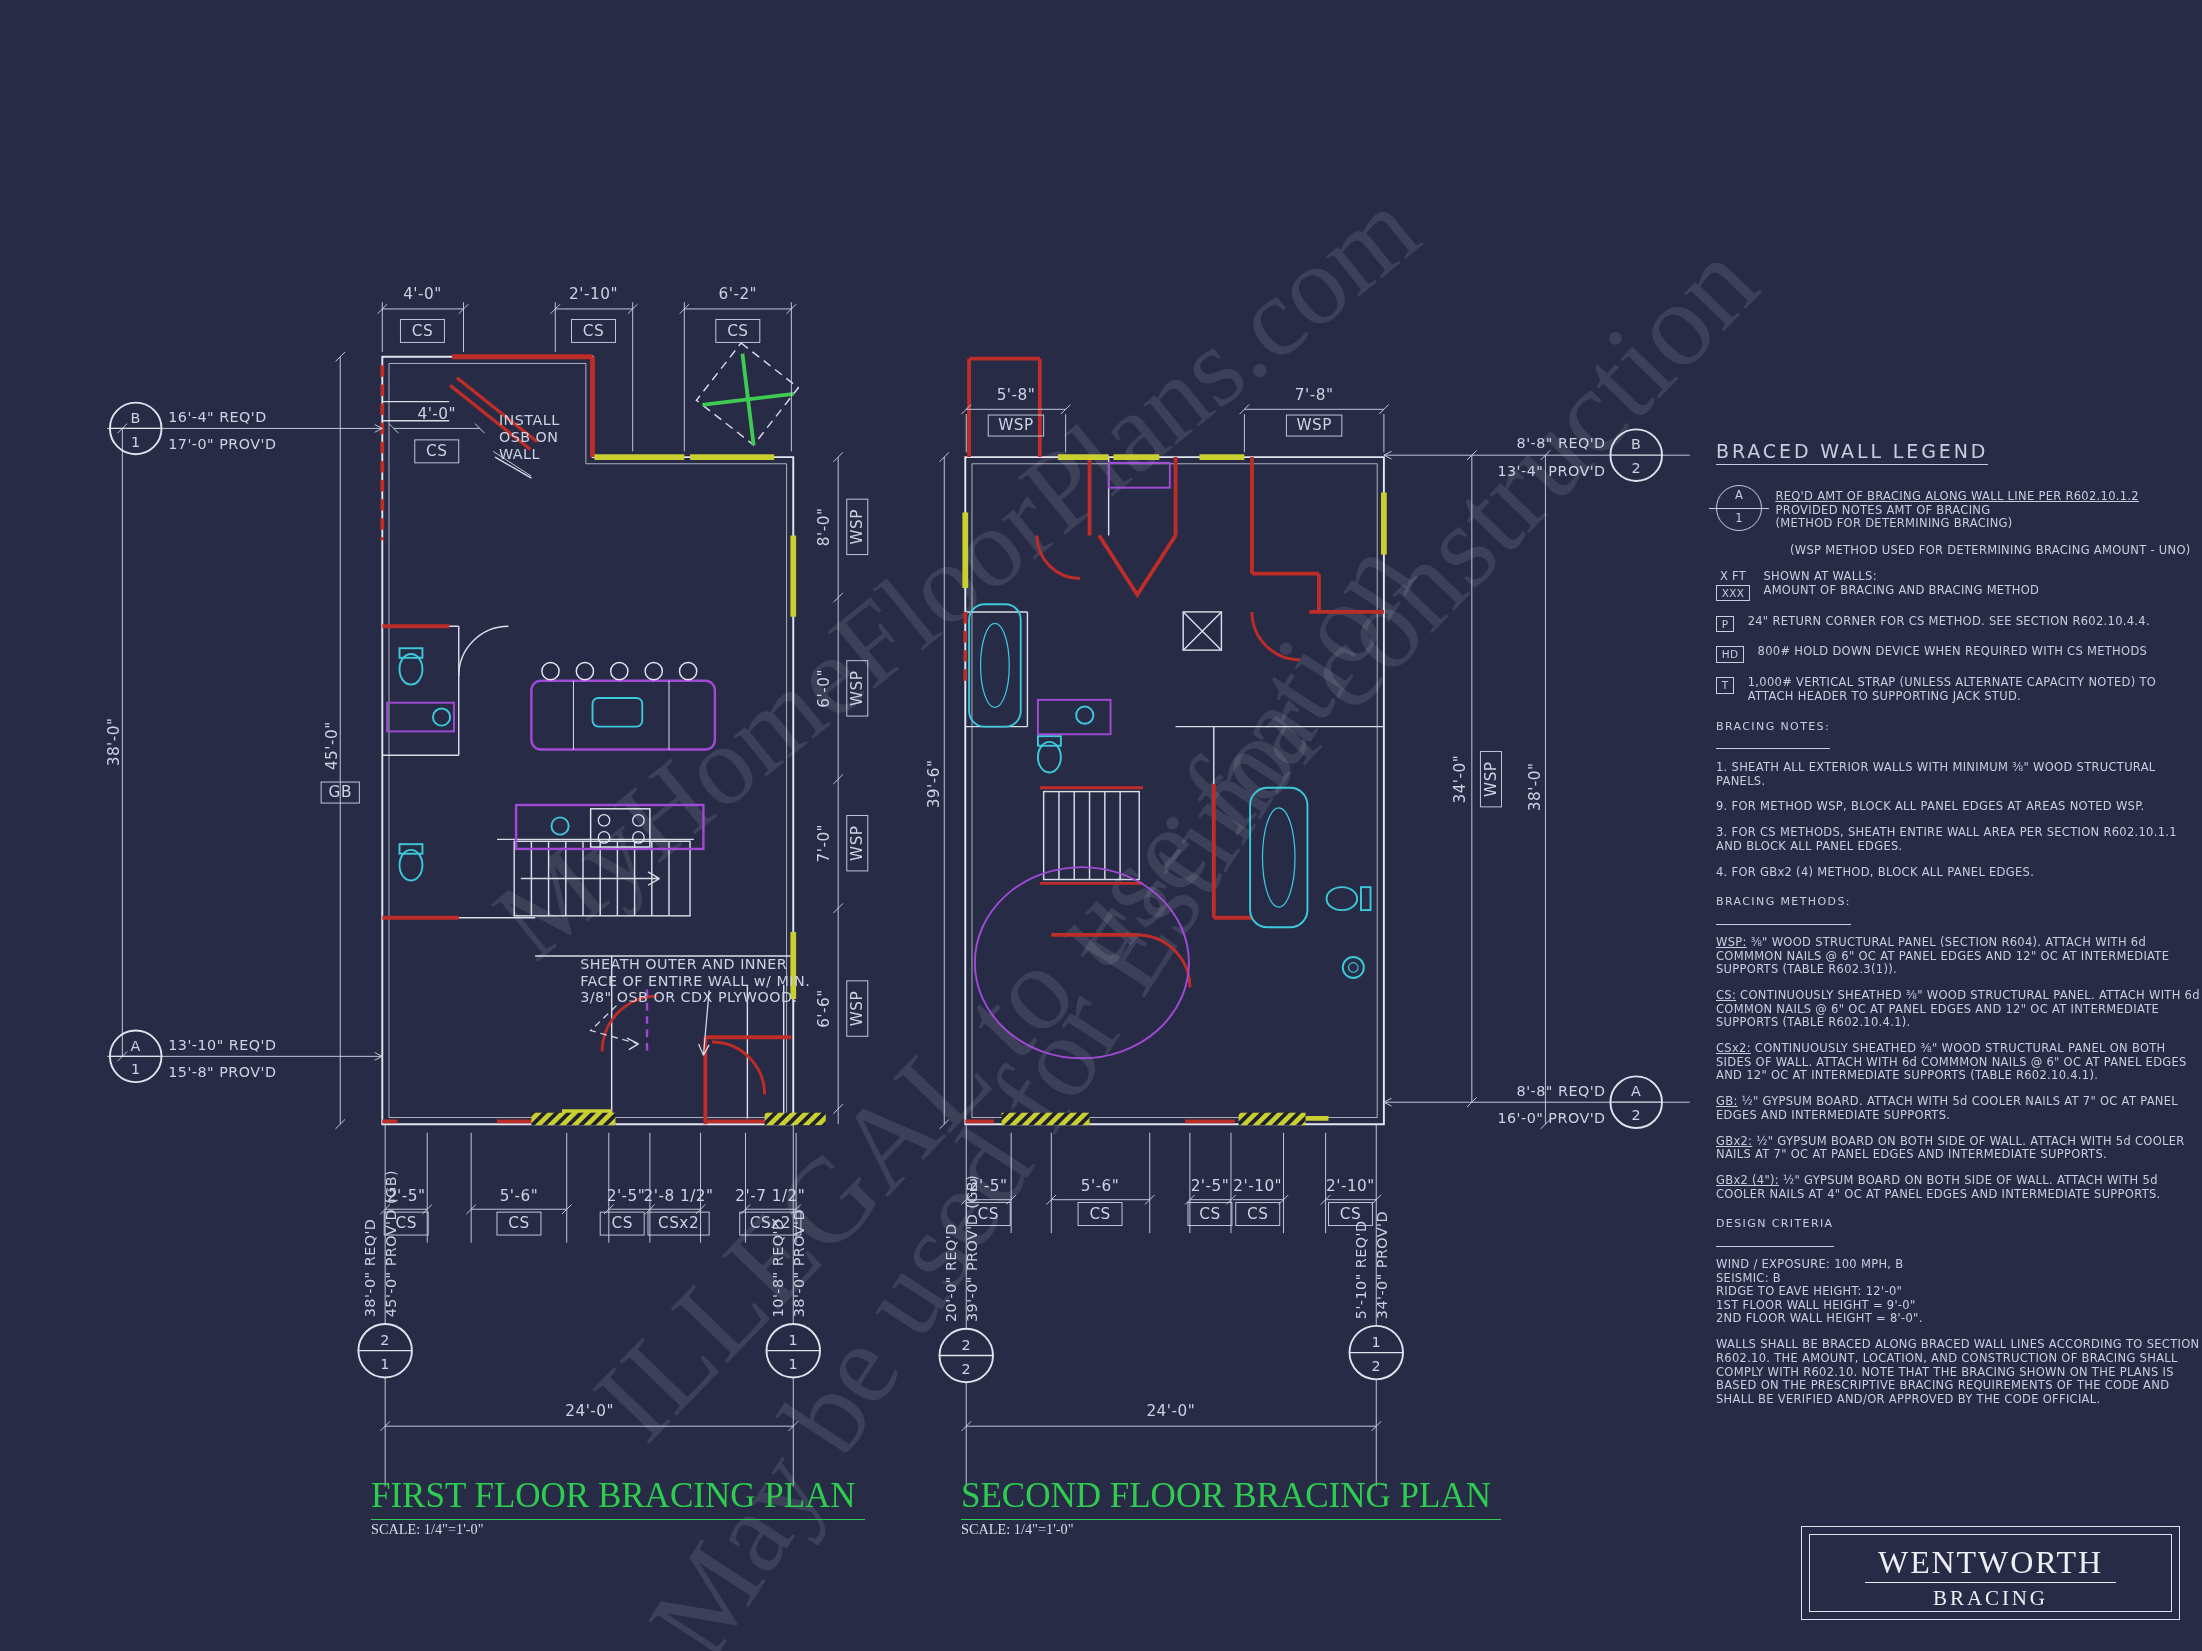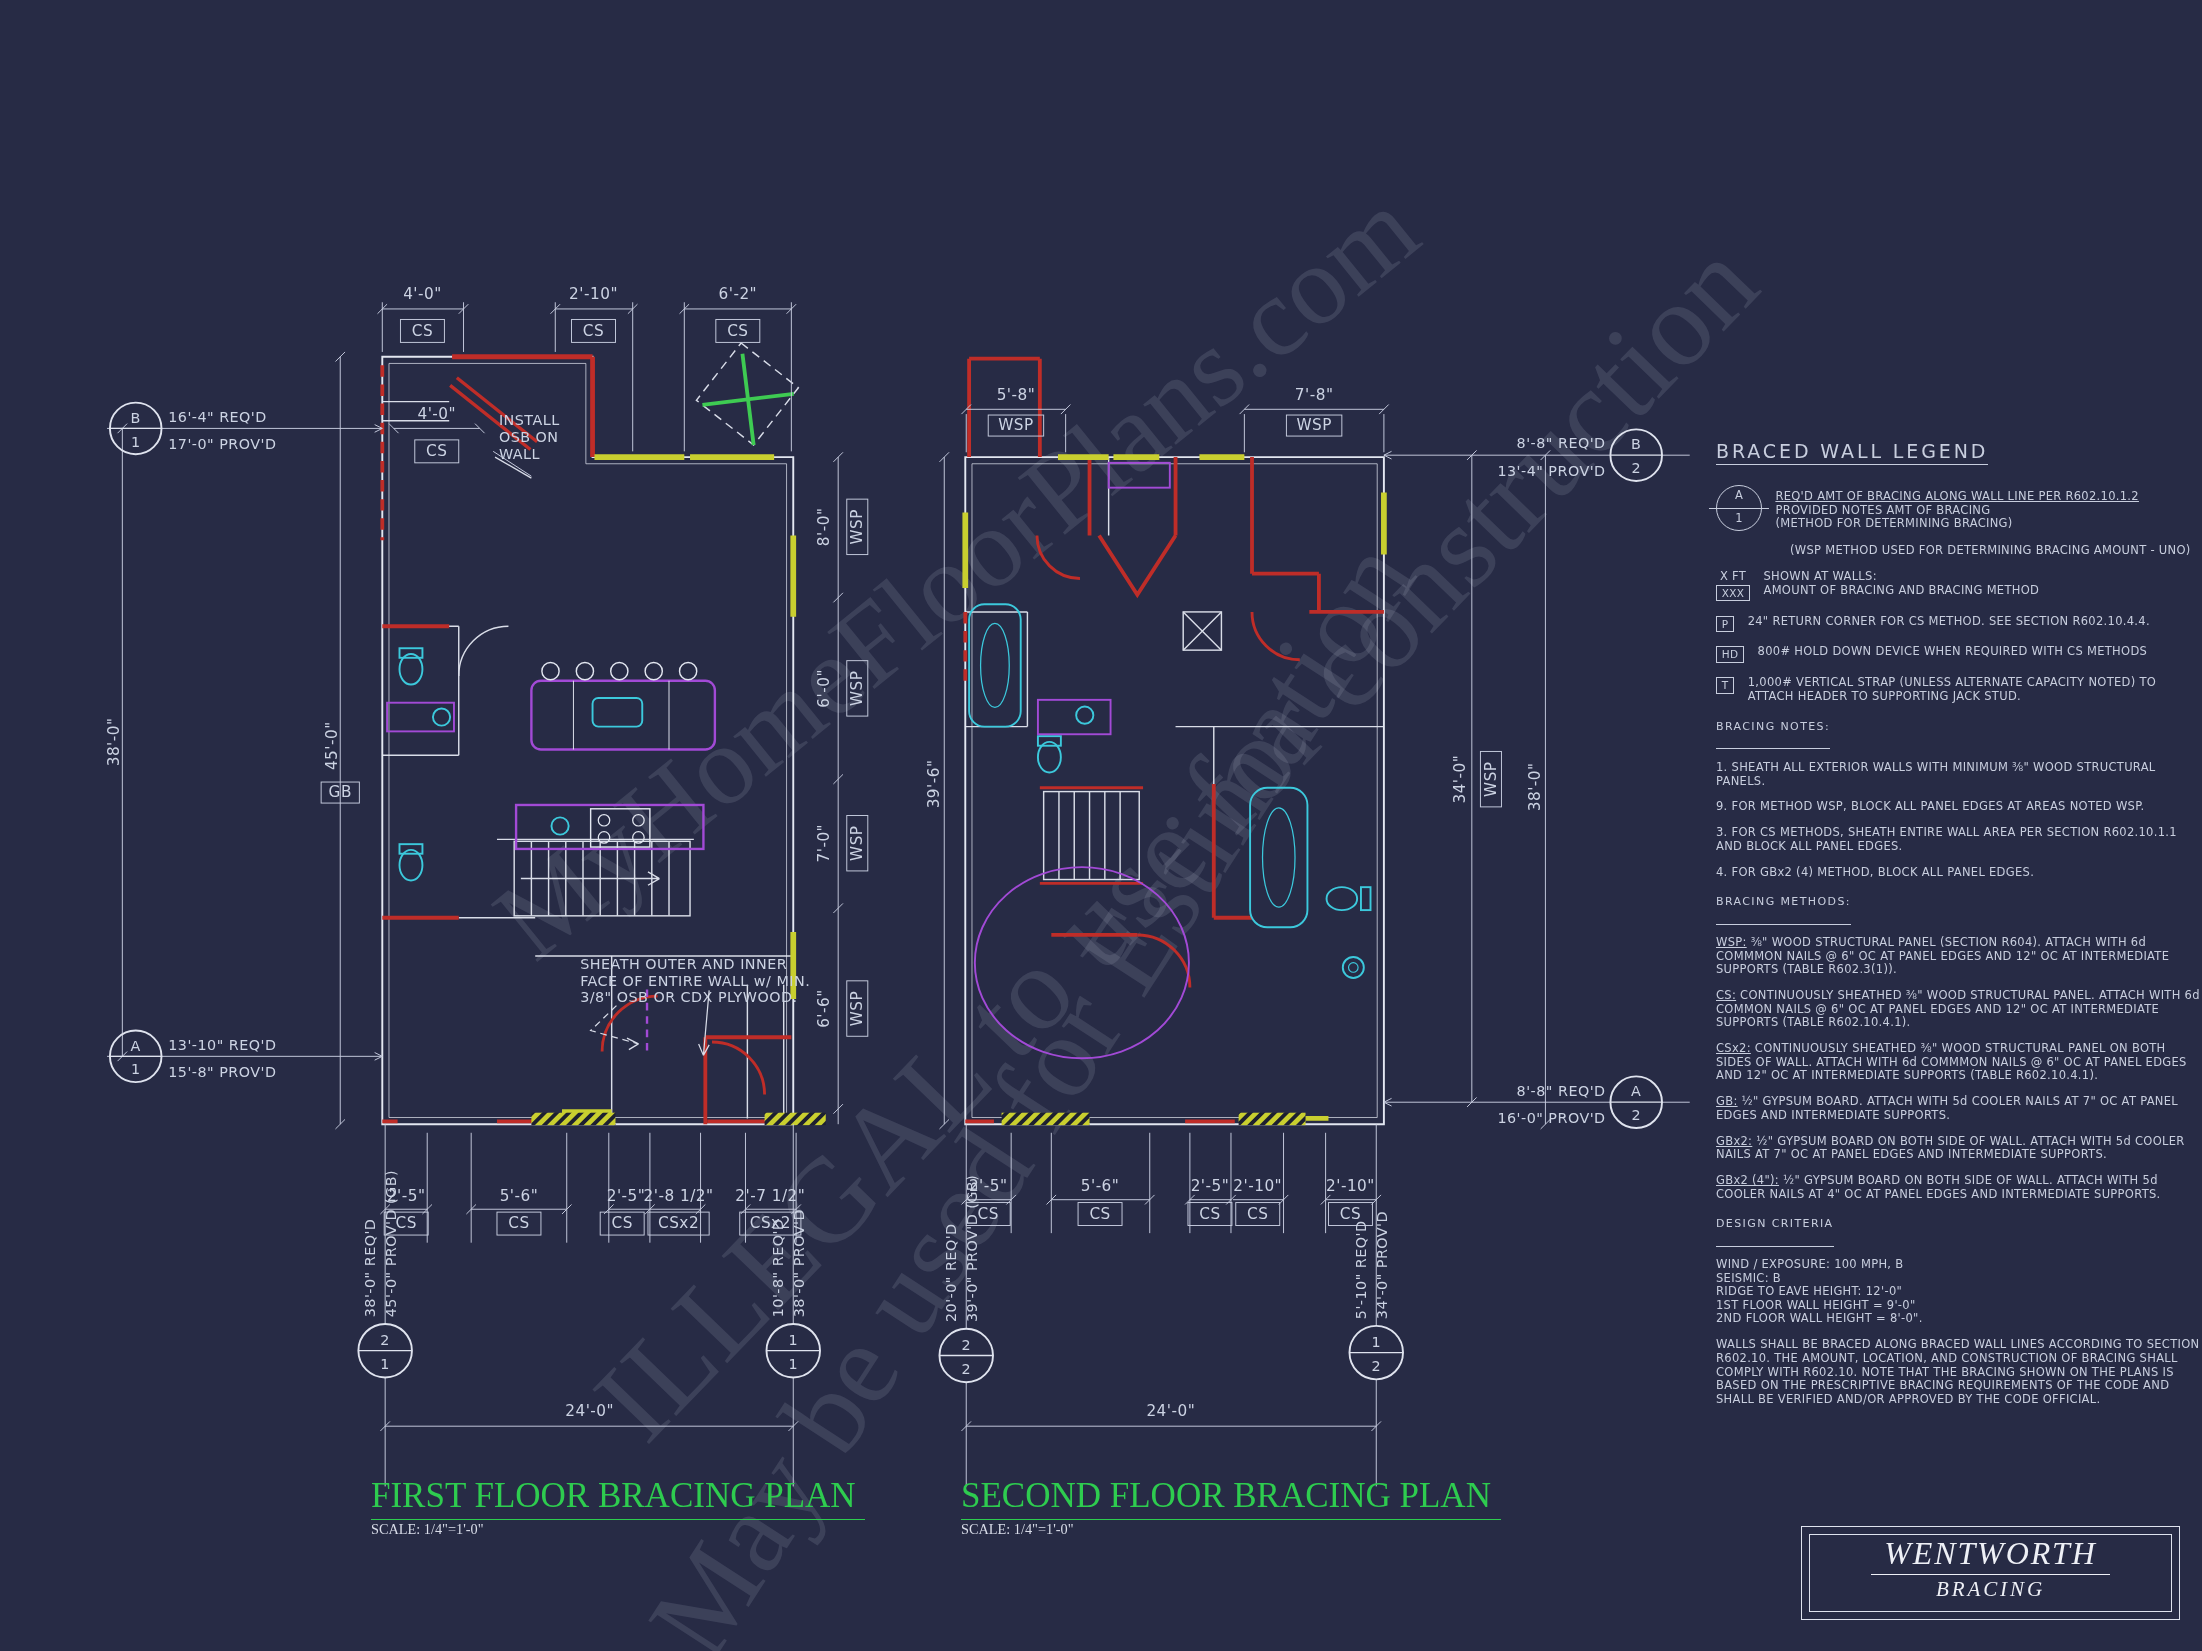--- a/index.html
+++ b/index.html
@@ -31,21 +31,21 @@
   .mkey{text-decoration:underline;}
   .xftcol{flex:none;text-align:center;}
   
   .ptitle{position:absolute;font-family:"Liberation Serif",serif;font-size:35px;
           color:#2ecc4f;border-bottom:1.9px solid #2ecc4f;padding:0 9.6px 2.9px 0;white-space:nowrap;}
   .pscale{position:absolute;font-family:"Liberation Serif",serif;font-size:14.3px;color:#d9dde9;}
   
   #tblock{position:absolute;left:1801px;top:1526px;width:377px;height:92px;
           border:1.9px solid #dfe3ee;}
   #tblock .inner{position:absolute;inset:6.7px;border:1.3px solid #dfe3ee;
-                 display:flex;flex-direction:column;align-items:center;justify-content:flex-start;font-style:italic;}
+                 display:flex;flex-direction:column;align-items:center;justify-content:flex-end;}
   #tblock .nm{font-family:"Liberation Serif",serif;font-size:32px;letter-spacing:1.9px;color:#eef0f6;
               border-bottom:1.5px solid #eef0f6;padding:0 13.4px 1.9px 13.4px;}
   #tblock .sb{font-family:"Liberation Serif",serif;font-size:21px;letter-spacing:2.9px;color:#eef0f6;margin-top:2.9px;}
 </style>
 </head>
 <body>
 
 <div id="sheet">
 
   <div class="wm" id="wm1">MyHomeFloorPlans.com</div>

